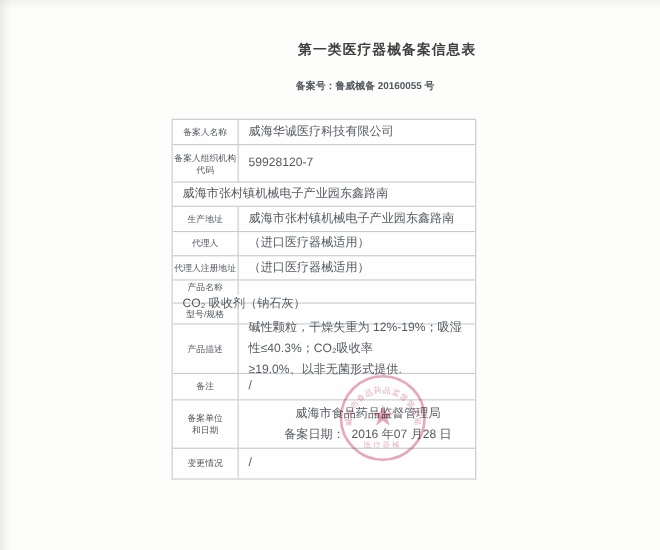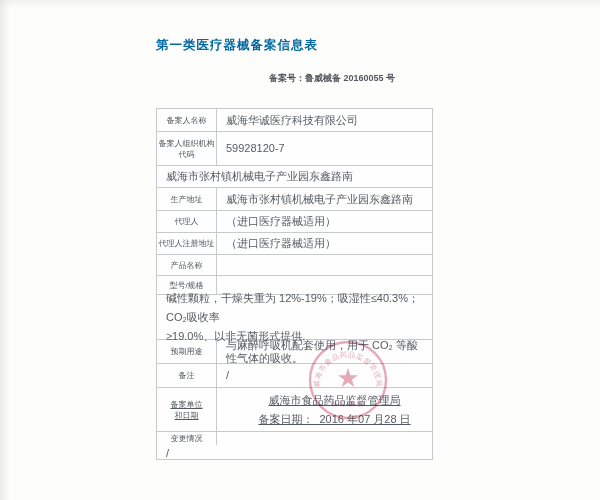--- a/index.html
+++ b/index.html
@@ -17,25 +17,25 @@
     background:linear-gradient(to right,rgba(200,200,196,.35),rgba(200,200,196,0));
   }
   .scan-shade-top{
     position:absolute;left:0;top:0;right:0;height:8px;
     background:linear-gradient(to bottom,rgba(205,205,200,.25),rgba(205,205,200,0));
   }
   .sheet{
     position:absolute;left:156px;top:38px;width:277px;
   }
   .doc-title{
-    text-align:left;
+    text-align:right;
     font-size:12.5px;
     font-weight:bold;
     letter-spacing:1px;
-    color:#0369a1;
+    color:#404040;
     line-height:14px;
   }
   .record-no{
     margin-top:20px;
     text-align:right;
     padding-right:38px;
     font-size:9px;
     color:#55595f;
     line-height:12px;
     font-weight:bold;
@@ -75,22 +75,22 @@
     white-space:pre-wrap;
     color:#565b61;
   }
   .td-value.small{font-size:8px;letter-spacing:-0.2px;}
   .td-value.tall{line-height:19px;}
   .td-value.center-val{
     justify-content:center;text-align:center;
     line-height:19px;padding-left:24px;
   }
   .h22{height:22px;} .h34{height:34px;} .h23{height:23px;}
-  .h21{height:21px;} .h19{height:19px;} .h45{height:45px;}
-  .h24{height:24px;} .h44{height:44px;text-decoration:underline;} .h28{height:28px;flex-direction:column;}
+  .h21{height:21px;flex-direction:column;} .h19{height:19px;} .h45{height:45px;}
+  .h24{height:24px;} .h44{height:44px;} .h28{height:28px;}
   .seal{
     position:absolute;left:293px;top:325px;width:110px;height:110px;
     pointer-events:none;
     mix-blend-mode:multiply;
     opacity:.78;
   }
 </style>
 </head>
 <body>
 
@@ -121,31 +121,29 @@
     <div class="tr h22">
       <div class="td-label">代理人</div>
       <div class="td-value">（进口医疗器械适用）</div>
     </div>
     <div class="tr h22">
       <div class="td-label">代理人注册地址</div>
       <div class="td-value">（进口医疗器械适用）</div>
     </div>
     <div class="tr h21">
       <div class="td-label">产品名称</div>
+      <div class="td-value">CO₂ 吸收剂（钠石灰）</div>
     </div>
     <div class="tr h19">
       <div class="td-label">型号/规格</div>
     </div>
     <div class="tr h45">
+      <div class="td-label">产品描述</div>
       <div class="td-value tall">碱性颗粒，干燥失重为 12%-19%；吸湿性≤40.3%；CO₂吸收率
 ≥19.0%、以非无菌形式提供.</div>
-    </div>
-    <div class="tr h24">
-      <div class="td-label">预期用途</div>
-      <div class="td-value">与麻醉呼吸机配套使用，用于 CO₂ 等酸性气体的吸收。</div>
     </div>
     <div class="tr h24">
       <div class="td-label">备注</div>
       <div class="td-value">/</div>
     </div>
     <div class="tr h44">
       <div class="td-label">备案单位
 和日期</div>
       <div class="td-value center-val">威海市食品药品监督管理局
 备案日期：  2016 年07 月28 日</div>

